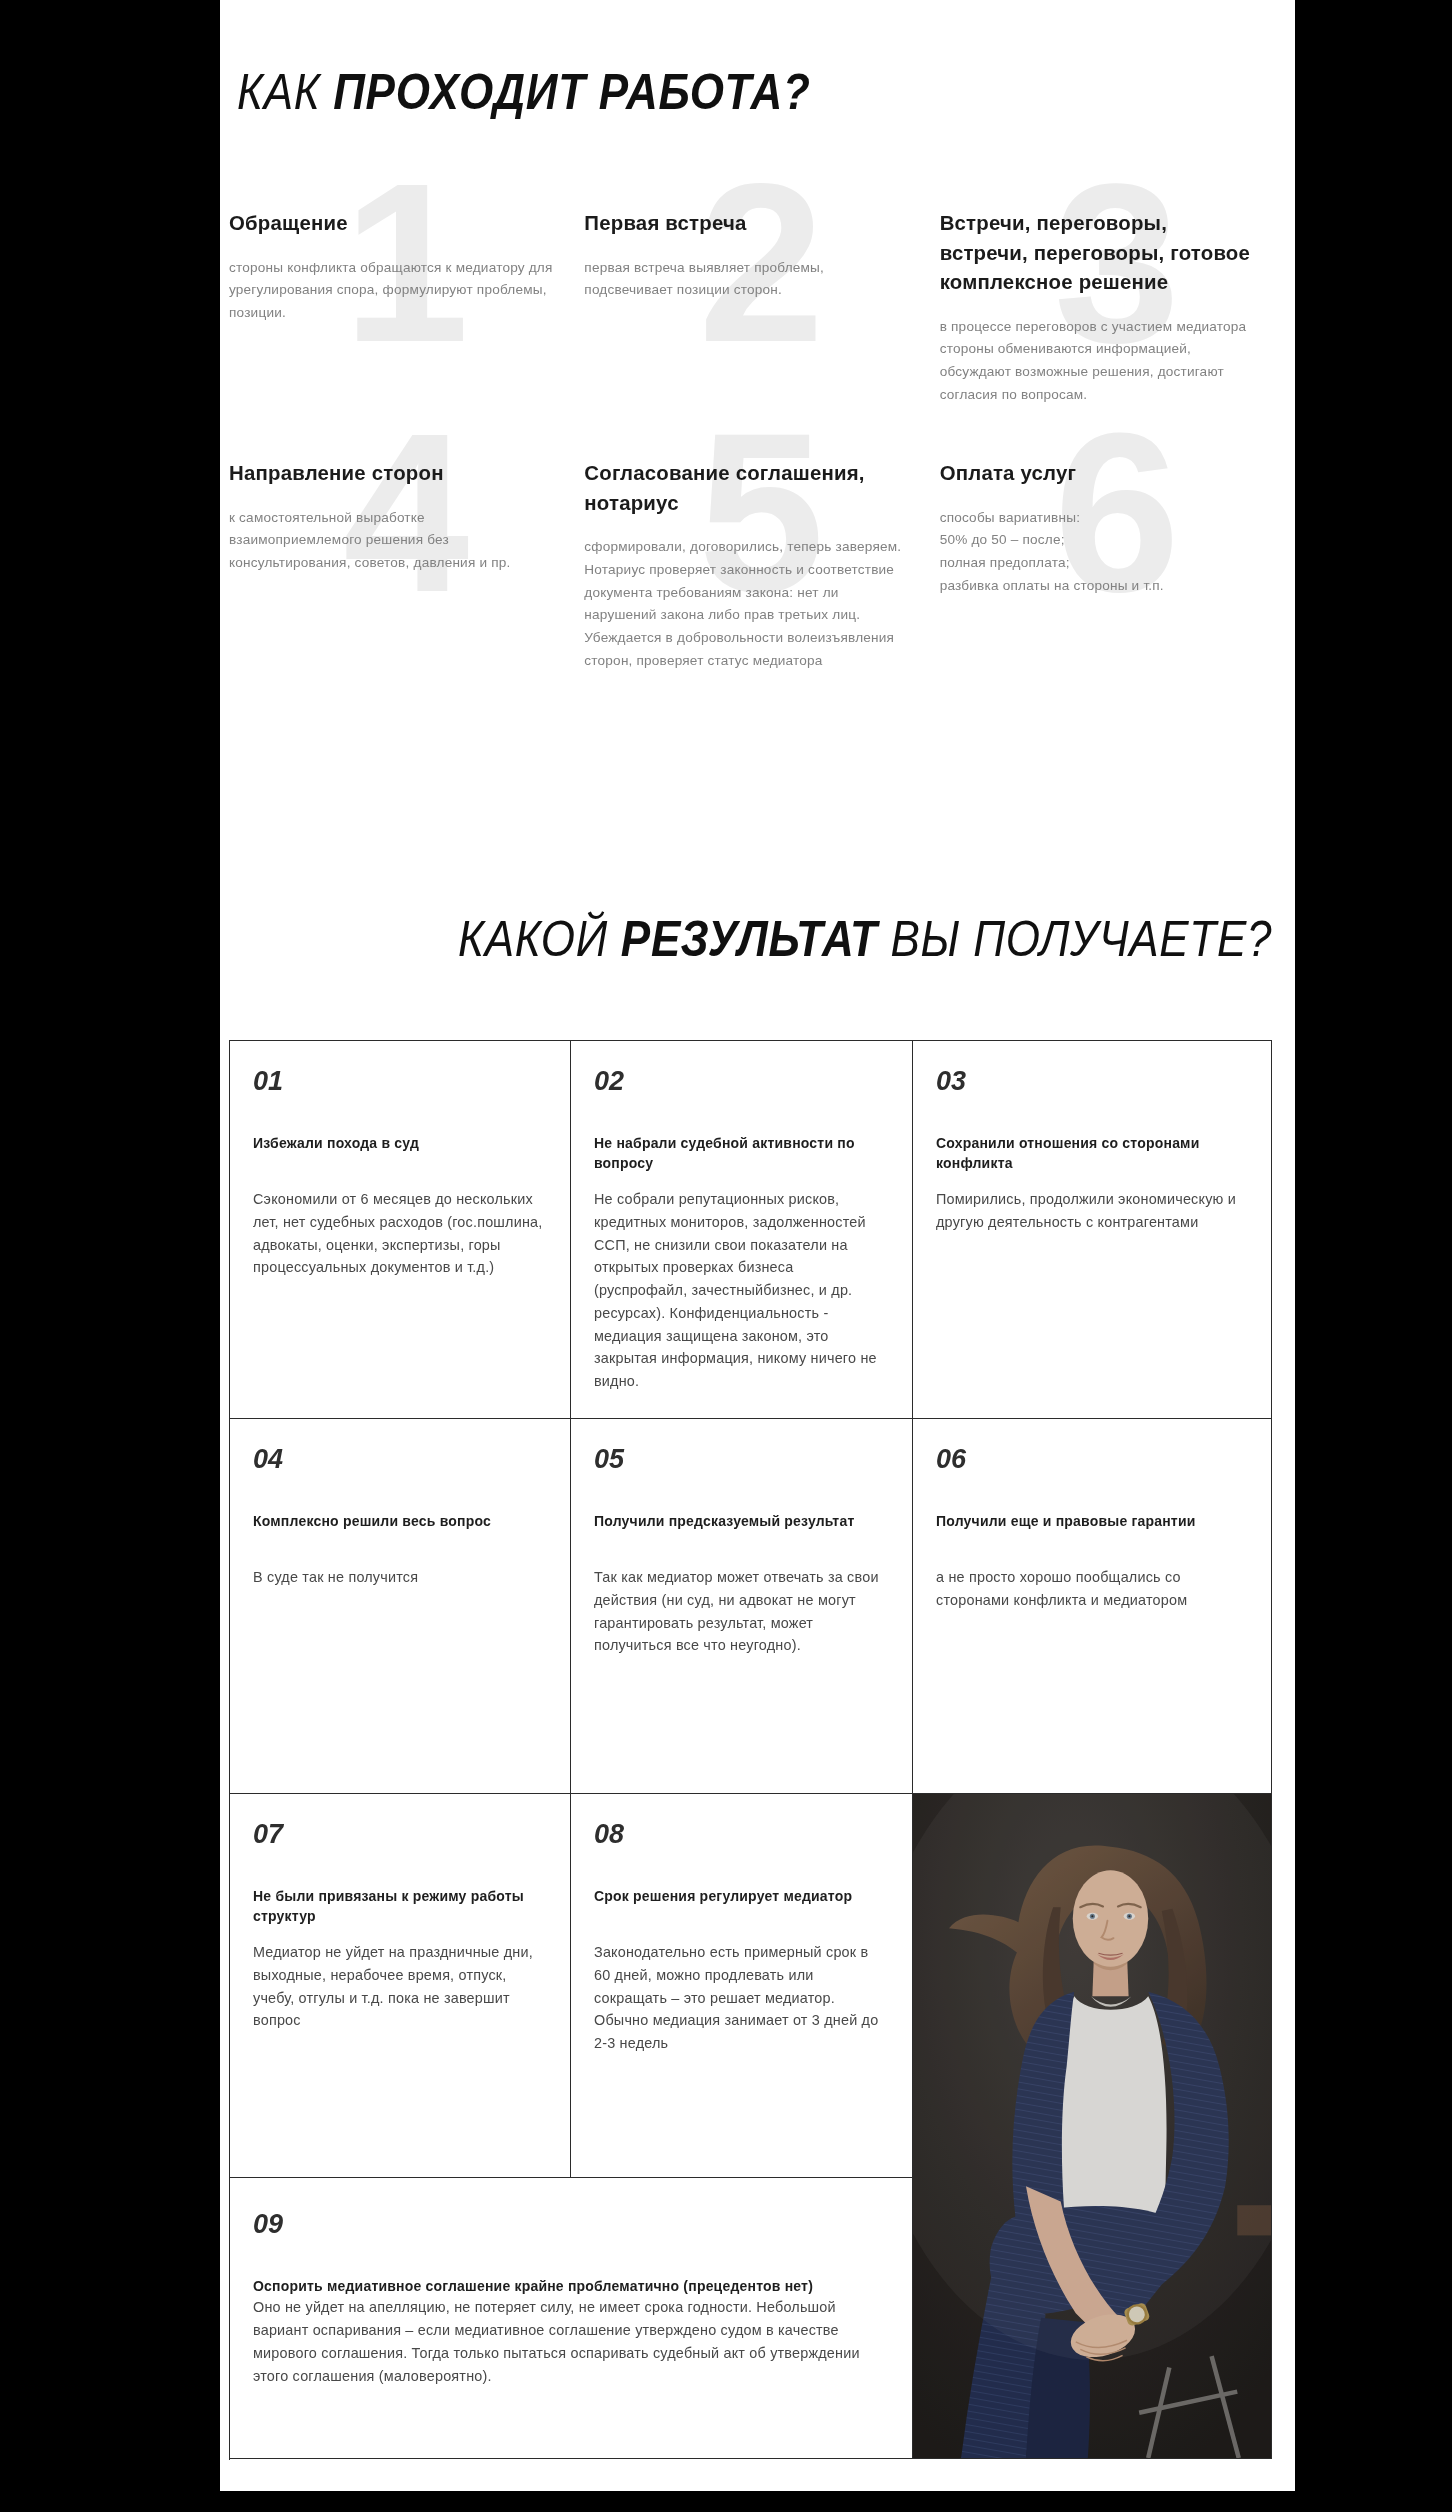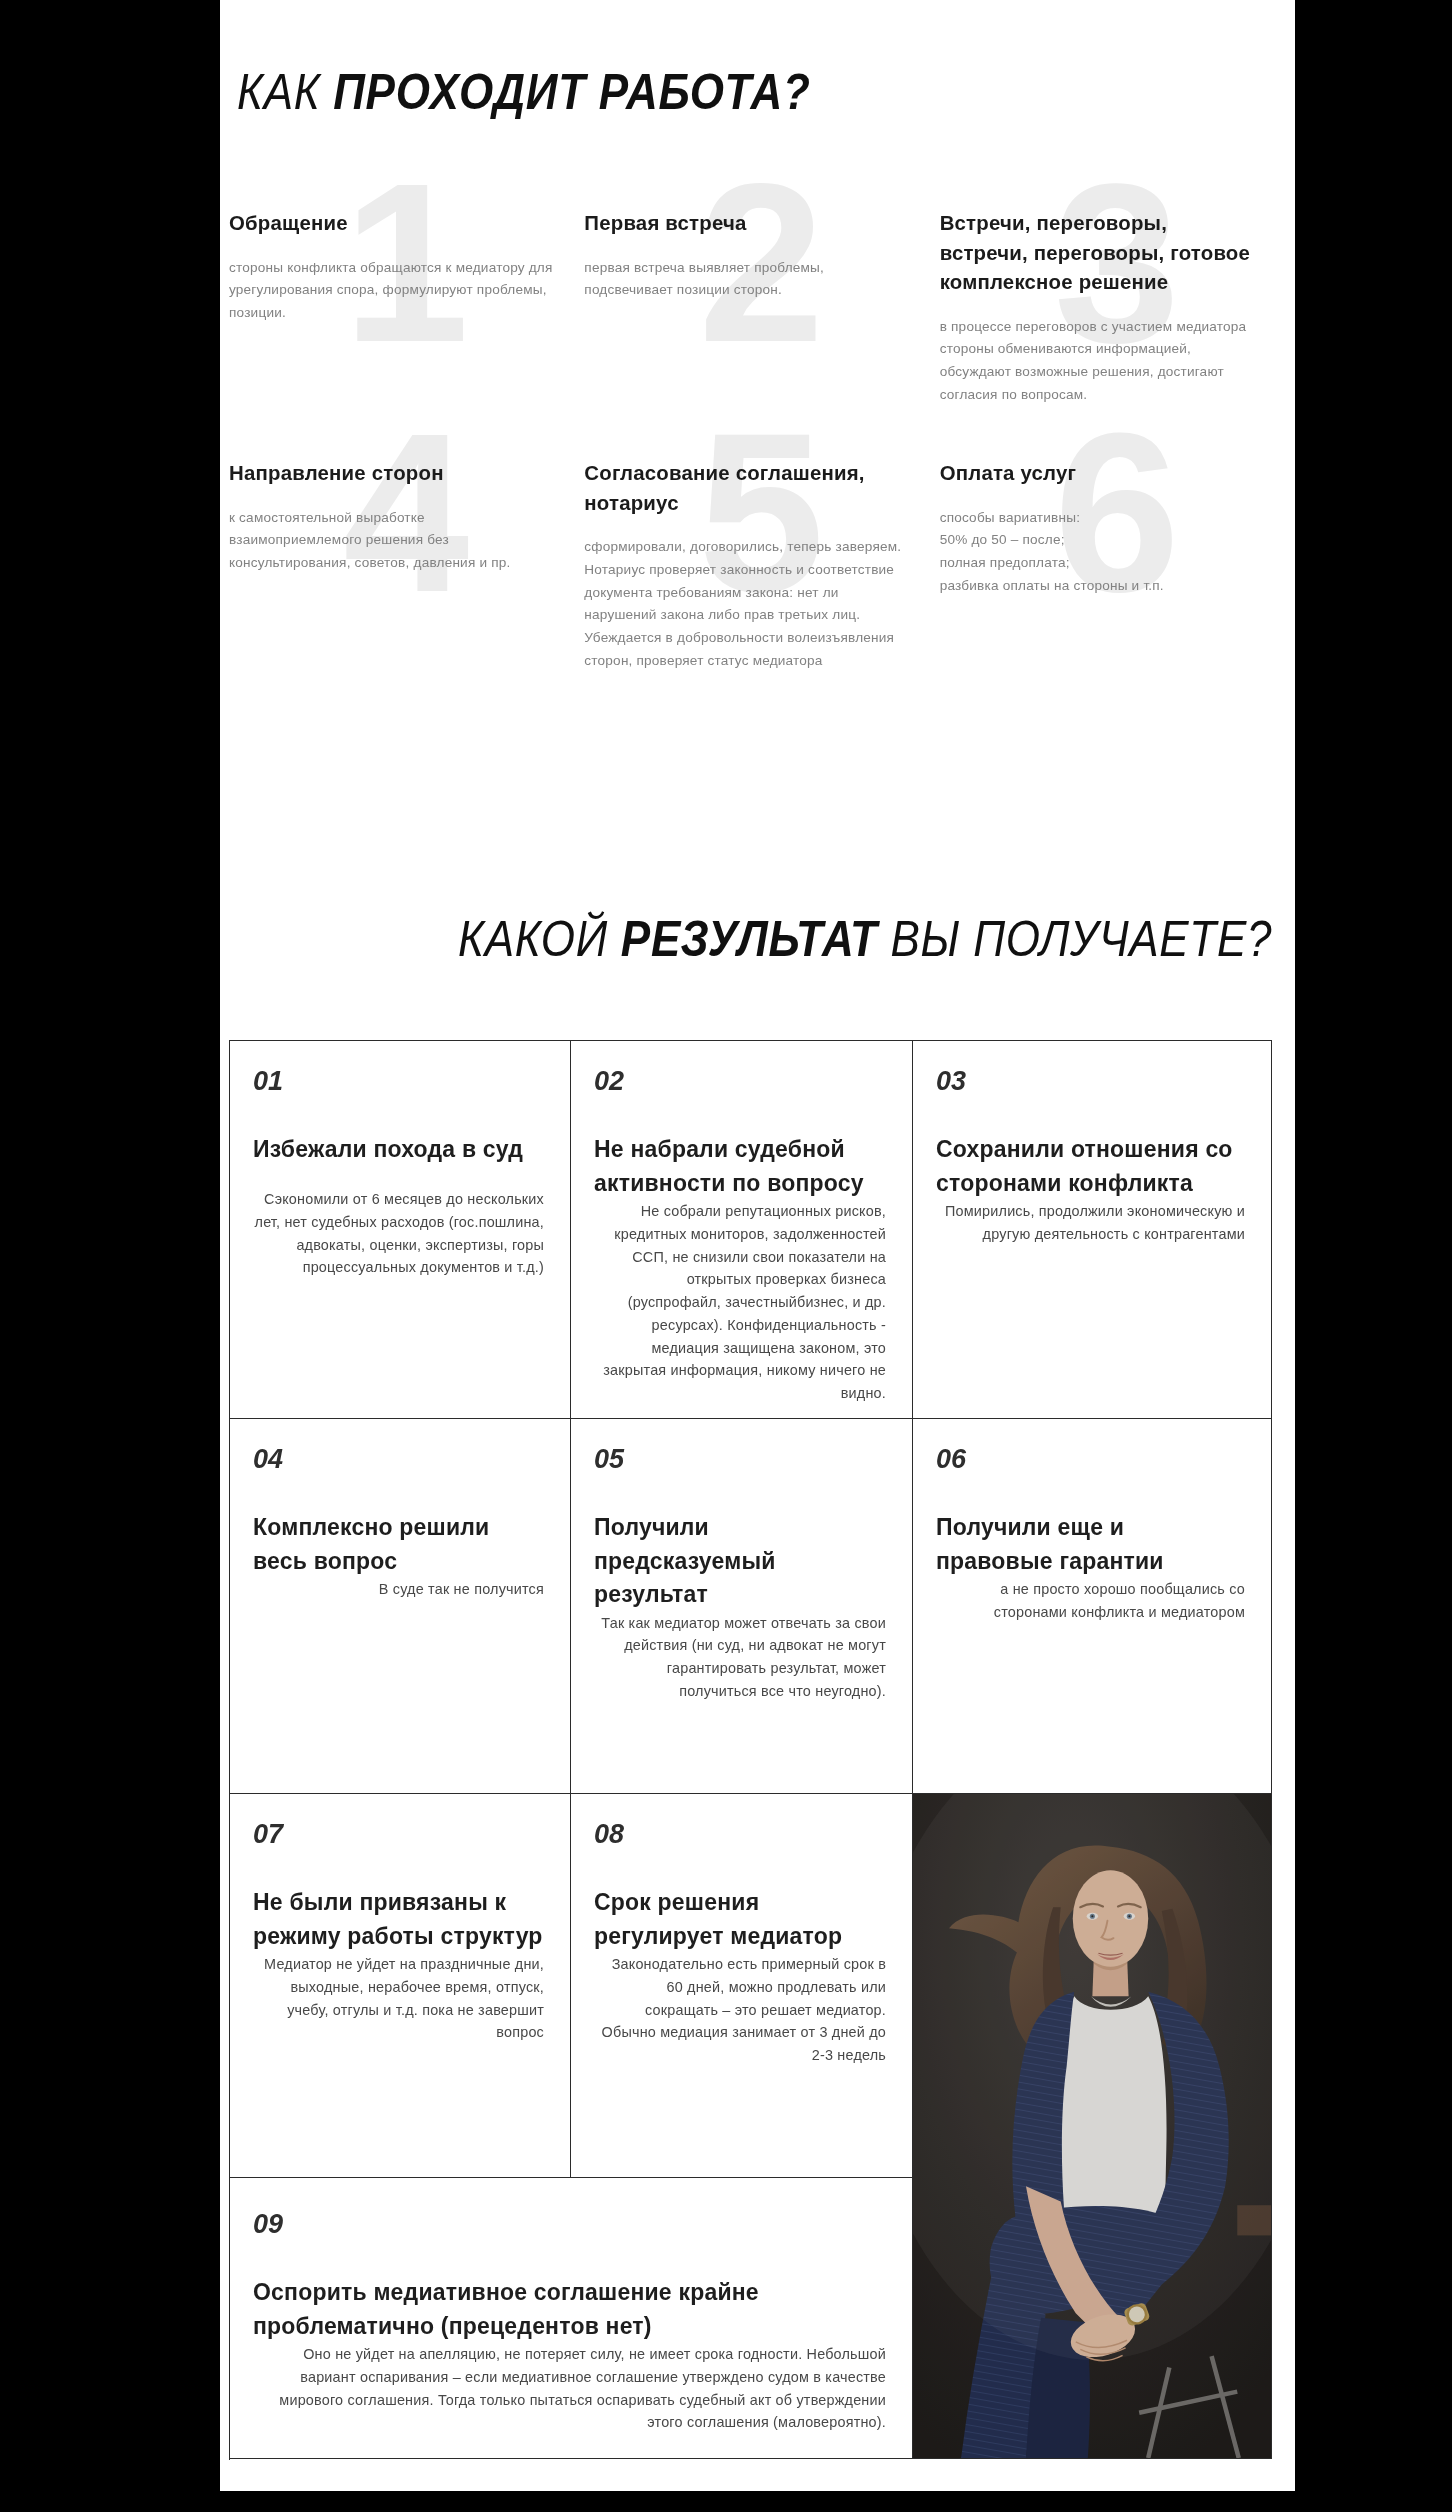--- a/index.html
+++ b/index.html
@@ -78,27 +78,27 @@
     border-right:0.8px solid #2b2b2b;
     border-bottom:0.8px solid #2b2b2b;
     padding:15px 26px 15px 23px;
     overflow:hidden;
   }
   .card-num {
     font-size:27px; font-weight:700; font-style:italic;
     color:#2e2e2e; line-height:1; margin-bottom:38px;margin-top:12px;
   }
   .card-title {
-    font-size:23px; font-weight:700; color:#1e1e1e;
+    font-size:14px; font-weight:700; color:#1e1e1e;
     line-height:1.46; letter-spacing:0.2px;
     min-height:55px;
   }
   .card-body {
     font-size:14.4px; color:#484848;
-    line-height:1.58; letter-spacing:0.2px;text-align:right;
+    line-height:1.58; letter-spacing:0.2px;
   }
   .cell-09 { grid-column:1 / 3; grid-row:4; padding-top:21px; }
   .cell-09 .card-title { min-height:0; margin-bottom:0; max-width:651px; }
   .cell-09 .card-body { max-width:666px; }
 
   .photo-cell {
     grid-column:3; grid-row:3 / 5;
     border-right:0.8px solid #2b2b2b;
     border-bottom:0.8px solid #2b2b2b;
     padding:0; position:relative; overflow:hidden;

